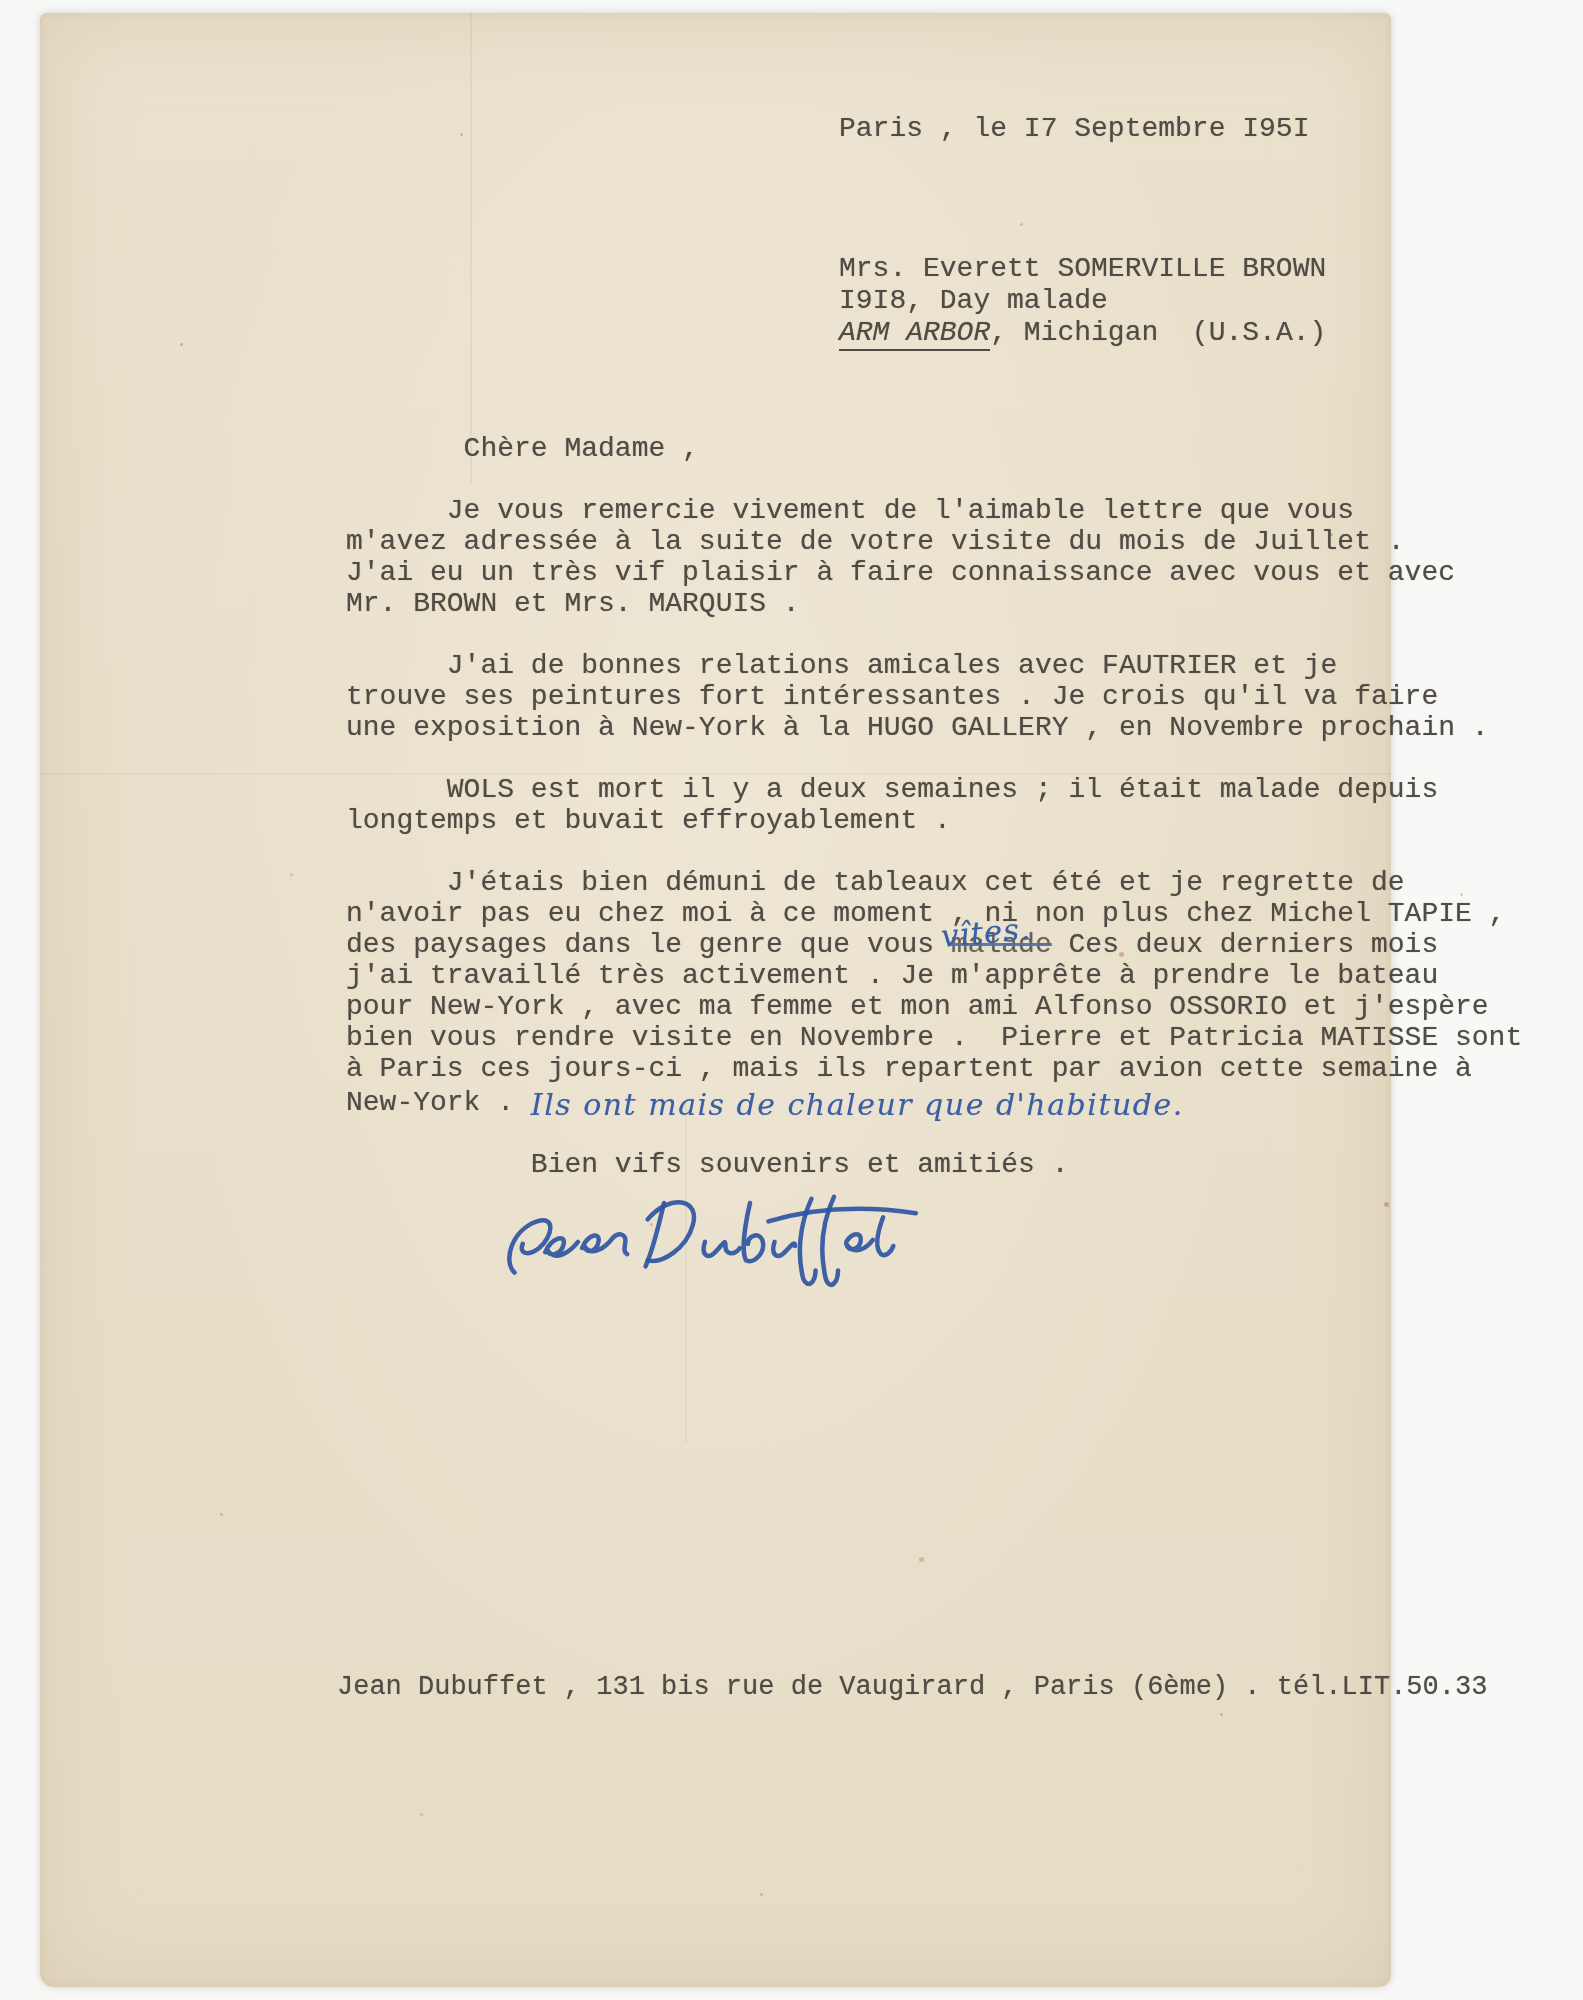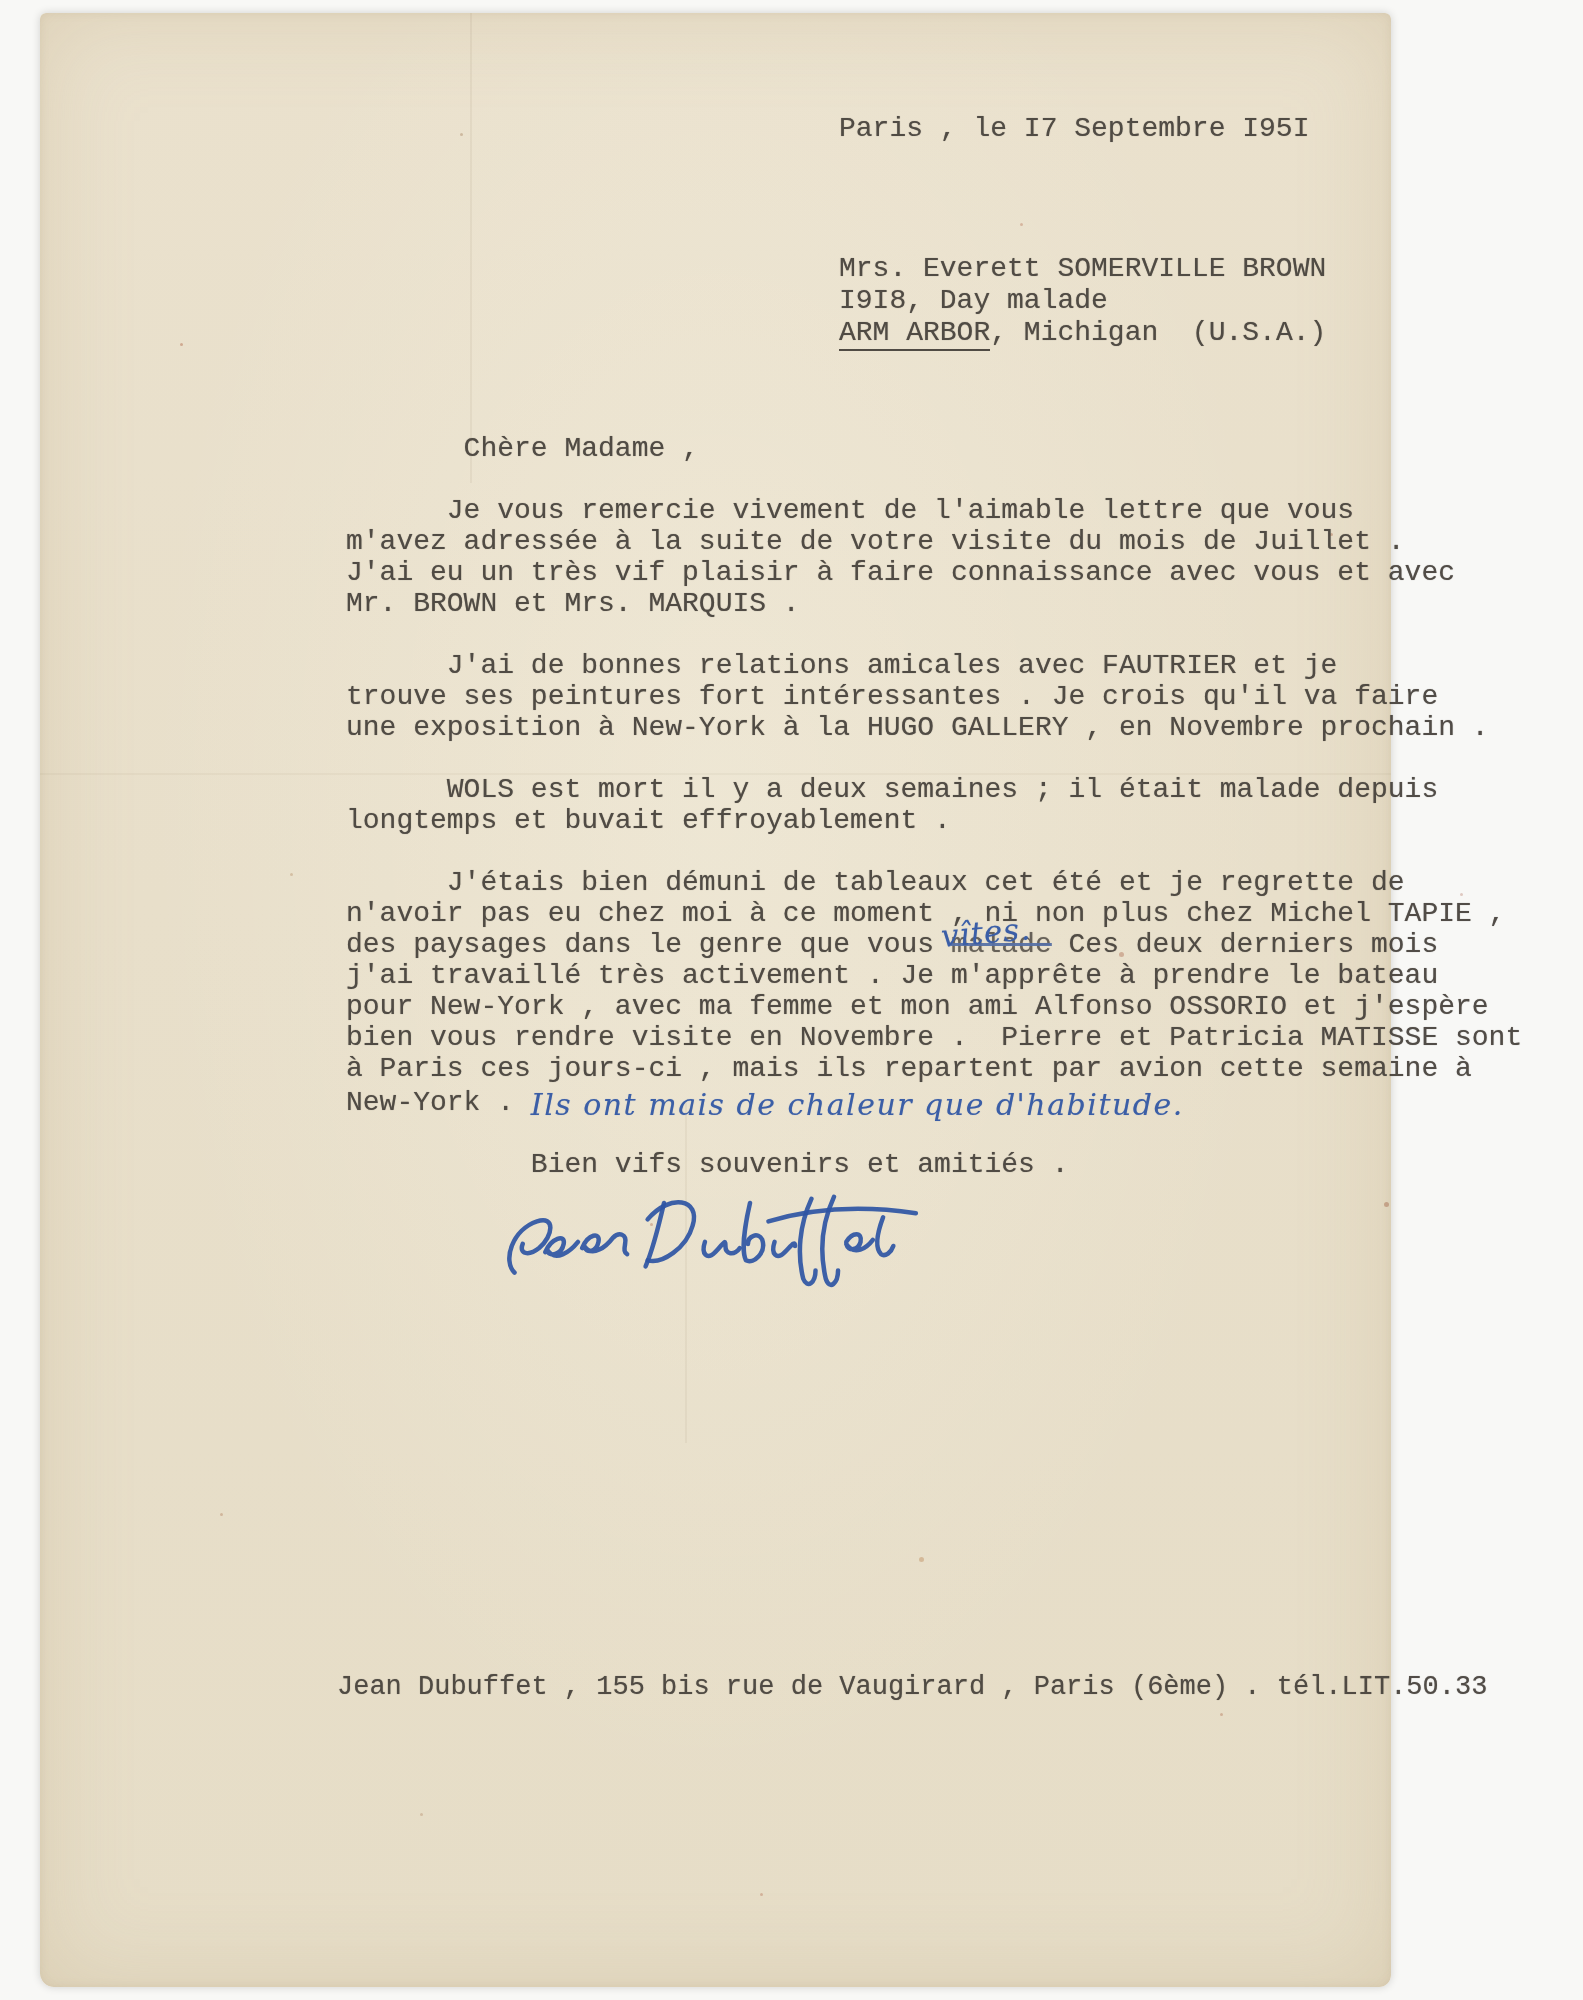--- a/index.html
+++ b/index.html
@@ -46,21 +46,21 @@
     position:absolute;
     font-family:"Liberation Mono", monospace;
     font-size:28px; line-height:31px;
     color:#45403a;
     white-space:pre;
     text-shadow:0 0 1px rgba(69,64,58,0.55);
     opacity:0.93;
   }
   .date-line   { left:799px; top:100px; }
   .recipient   { left:799px; top:240px; line-height:32px; }
-  .underlined  { border-bottom:2px solid #45403a; padding-bottom:1px; }
+  .underlined  { border-bottom:2px solid #45403a; padding-bottom:1px;font-style:italic; }
   .body-block  { left:270px; top:420px;margin-left:36px; }
   .footer-line { left:297px; top:1659px; font-size:27px; }
   .hand {
     font-family:"DejaVu Serif", serif;
     font-style:italic;
     color:#2e55a4;
   }
   .hand-note {
     font-size:30px; letter-spacing:1.5px;
     position:relative; top:5px;
@@ -141,14 +141,14 @@
       <path d="M252 18 C246 44 244 66 248 74 C256 78 268 66 264 54 C260 46 250 50 250 58"></path>
       <path d="M276 56 C272 68 278 74 286 66 C292 60 296 54 296 60"></path>
       <path d="M312 14 C300 40 298 68 304 92 C308 102 316 96 316 84"></path>
       <path d="M334 12 C322 38 320 66 326 92 C330 104 338 96 338 84"></path>
       <path d="M346 56 C352 46 362 46 360 56 C358 64 348 66 346 58 C354 70 366 62 372 54"></path>
       <path d="M382 32 C376 48 374 62 380 68 C384 71 390 66 392 60"></path>
       <path d="M270 36 C310 24 360 20 414 28"></path>
     </svg>
   </div>
 
-  <div class="typed footer-line">Jean Dubuffet , 155 bis rue de Vaugirard , Paris (6ème) . tél.LIT.50.33</div>
+  <div class="typed footer-line">Jean Dubuffet , 131 bis rue de Vaugirard , Paris (6ème) . tél.LIT.50.33</div>
 </div>
 
 </body></html>

